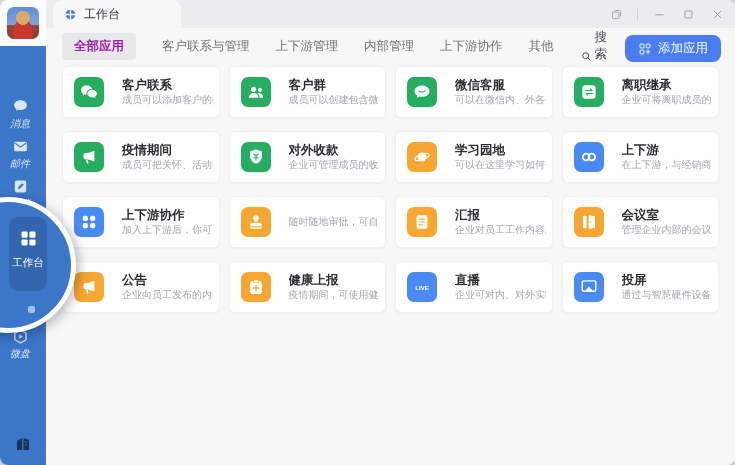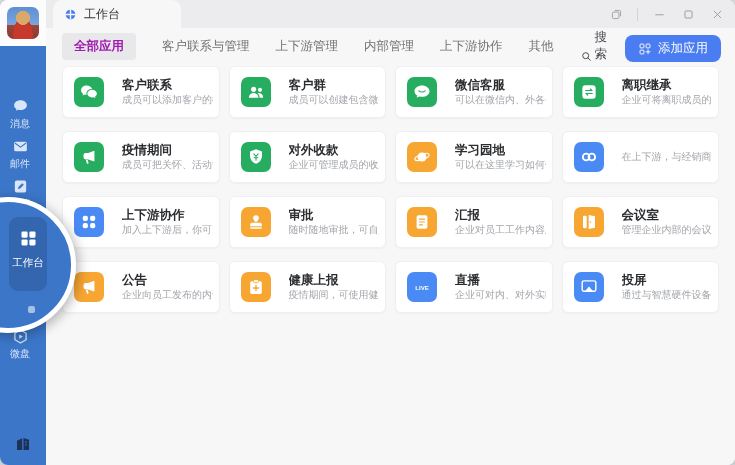--- a/index.html
+++ b/index.html
@@ -19,21 +19,21 @@
   .tab{position:absolute;left:7px;top:0;width:128px;height:28px;background:#f7f7f8;border-radius:9px 9px 0 0;display:flex;align-items:center;padding:0 11px;gap:7px;box-sizing:border-box;cursor:default;}
   .tab .icn svg{width:13px;height:13px;display:block}
   .tab-title{font-size:12px;color:#33363a}
   .win-controls{position:absolute;right:10px;top:0;height:28px;display:flex;align-items:center;gap:13px;color:#97999e}
   .win-controls .wc{display:flex;align-items:center;justify-content:center;width:16px;height:16px;cursor:pointer}
   .win-controls svg{width:13px;height:13px;display:block}
   .wc-divider{width:1px;height:13px;background:#d4d4d6}
 
   
   .sidebar{position:absolute;left:0;top:46px;width:46px;bottom:0;background:#3b76c8;}
-  .sb-item{position:absolute;left:0;width:40px;display:flex;flex-direction:column;align-items:center;gap:3px;color:#d9e5f8;cursor:pointer;}
+  .sb-item{position:absolute;left:0;width:40px;display:flex;flex-direction:column;align-items:center;gap:3px;color:#d9e5f8;cursor:pointer;font-style:italic;}
   .sb-item .icn svg{width:17px;height:17px;display:block}
   .sb-label{font-size:10px;color:#dce7f9;line-height:11px;}
   .sb-bottom{position:absolute;left:0;bottom:12px;width:46px;display:flex;justify-content:center;cursor:pointer;}
   .sb-bottom svg{width:20px;height:20px;display:block}
 
   
   .spotlight{position:absolute;left:-60px;top:197px;width:136px;height:136px;border-radius:50%;background:#3b76c8;border:5px solid #fff;box-sizing:border-box;box-shadow:3px 3px 12px rgba(0,0,0,.28);z-index:40;}
   .wb-item{position:absolute;left:9px;top:217px;width:38px;height:74px;background:rgba(0,0,0,.13);border-radius:9px;z-index:41;display:flex;flex-direction:column;align-items:center;padding-top:11px;gap:7px;box-sizing:border-box;cursor:pointer;}
   .wb-item .icn svg{width:21px;height:21px;display:block}
   .wb-label{font-size:10.5px;color:#fff;}
@@ -273,20 +273,21 @@
           </div>
         </div>
         <div class="card">
           <span class="app-icn" style="background: rgb(74, 138, 245);">
             <svg viewBox="0 0 24 24">
               <circle cx="8.6" cy="12" r="4" fill="none" stroke="#fff" stroke-width="2.2"></circle>
               <circle cx="15.4" cy="12" r="4" fill="none" stroke="#fff" stroke-width="2.2"></circle>
             </svg>
           </span>
           <div class="app-text">
+            <div class="app-title">上下游</div>
             <div class="app-desc">在上下游，与经销商、供...</div>
           </div>
         </div>
         <div class="card">
           <span class="app-icn" style="background: rgb(74, 138, 245);">
             <svg viewBox="0 0 24 24">
               <rect x="4.5" y="4.5" width="6.2" height="6.2" rx="2.4" fill="#fff"></rect>
               <rect x="13.3" y="4.5" width="6.2" height="6.2" rx="2.4" fill="#fff"></rect>
               <rect x="4.5" y="13.3" width="6.2" height="6.2" rx="2.4" fill="#fff"></rect>
               <rect x="13.3" y="13.3" width="6.2" height="6.2" rx="2.4" fill="#fff"></rect>
@@ -299,21 +300,20 @@
         </div>
         <div class="card">
           <span class="app-icn" style="background: rgb(247, 166, 50);">
             <svg viewBox="0 0 24 24">
               <path fill="#fff" d="M12 3.8a3.4 3.4 0 0 1 3.4 3.4c0 1.3-.7 2.2-1.3 3-.4.5-.5 1-.5 1.6h-3.2c0-.6-.1-1.1-.5-1.6-.6-.8-1.3-1.7-1.3-3A3.4 3.4 0 0 1 12 3.8z"></path>
               <path fill="#fff" d="M7 13h10a2 2 0 0 1 2 2v2.2H5V15a2 2 0 0 1 2-2z"></path>
               <rect x="5" y="18.4" width="14" height="1.6" rx="0.8" fill="#fff"></rect>
             </svg>
           </span>
           <div class="app-text">
-            <div class="app-title">审批</div>
             <div class="app-desc">随时随地审批，可自定义...</div>
           </div>
         </div>
         <div class="card">
           <span class="app-icn" style="background: rgb(247, 166, 50);">
             <svg viewBox="0 0 24 24">
               <rect x="5.5" y="3.8" width="13" height="16.4" rx="2.2" fill="#fff"></rect>
               <path d="M9 8.6h6M9 12h6M9 15.4h3.6" stroke="#f7a632" stroke-width="1.4" stroke-linecap="round"></path>
             </svg>
           </span>

